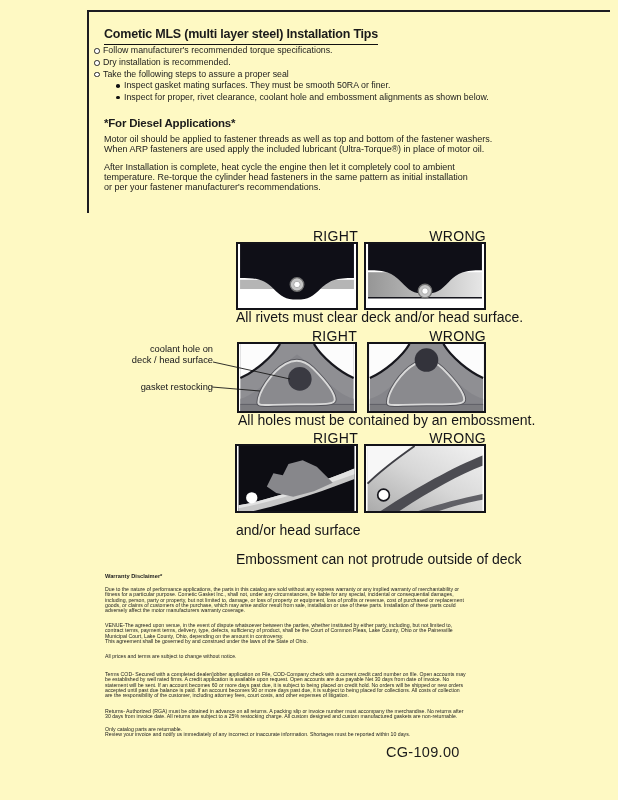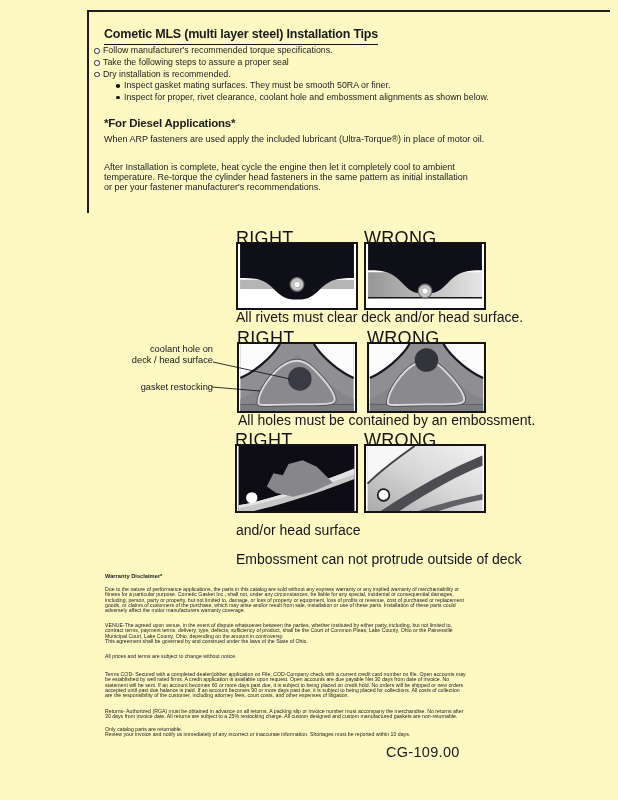--- a/index.html
+++ b/index.html
@@ -26,21 +26,21 @@
             border:0.9px solid #2a2a2a; border-radius:50%; background:#fff; }
   .d-mark { position:absolute; left:1px; top:3.6px; width:3.6px; height:3.6px;
             border-radius:50%; background:#111; }
 
   .diesel-heading { position:absolute; left:104px; top:117px; margin:0;
                     font-size:11.5px; font-weight:bold; letter-spacing:-0.2px; white-space:nowrap; }
   .para { position:absolute; left:104px; margin:0; font-size:9px; line-height:10.2px; }
   .para div { white-space:nowrap; }
   .p1 { top:134px; } .p2 { top:162px; } .note { top:204px; }
 
-  .dg-label { position:absolute; font-size:18px; letter-spacing:0.3px; text-align:left; color:#141418; }
+  .dg-label { position:absolute; font-size:14px; letter-spacing:0.3px; text-align:right; color:#141418; }
   .dg-svg   { position:absolute; border:2px solid #131318; box-sizing:border-box; background:#fff; }
   .dg-caption { position:absolute; font-size:14px; line-height:11px; color:#141418; white-space:nowrap; }
 
   .ann { position:absolute; width:113px; text-align:right; font-size:9.3px; line-height:10.5px; color:#141418; }
   .ann div { white-space:nowrap; }
 
   .disc { position:absolute; transform:scale(0.52); transform-origin:0 0;
           font-size:10px; line-height:10px; color:#222; width:800px; }
   .disc div { white-space:nowrap; }
   .disc-heading { font-weight:bold; font-size:11px; }
@@ -53,29 +53,30 @@
 
 <div class="page">
 
   <div class="top-rule"></div>
   <div class="left-rule"></div>
 
   <h1 class="title">Cometic MLS (multi layer steel) Installation Tips</h1>
 
   <ul class="tips">
     <li><span class="o-mark"></span><span>Follow manufacturer's recommended torque specifications.</span></li>
+    <li><span class="o-mark"></span><span>Dry installation is recommended.</span></li>
     <li><span class="o-mark"></span><span>Take the following steps to assure a proper seal</span></li>
-    <li><span class="o-mark"></span><span>Dry installation is recommended.</span></li>
     <li class="sub"><span class="d-mark"></span><span>Inspect gasket mating surfaces.  They must be smooth 50RA or finer.</span></li>
     <li class="sub"><span class="d-mark"></span><span>Inspect for proper, rivet clearance, coolant hole and embossment alignments as shown below.</span></li>
   </ul>
 
   <h2 class="diesel-heading">*For Diesel Applications*</h2>
 
   <div class="para p1">
+    <div>Motor oil should be applied to fastener threads as well as top and bottom of the fastener washers.</div>
     <div>When ARP fasteners are used apply the included lubricant (Ultra-Torque®) in place of motor oil.</div>
   </div>
   <div class="para p2">
     <div>After Installation is complete, heat cycle the engine then let it completely cool to ambient</div>
     <div>temperature. Re-torque the cylinder head fasteners in the same pattern as initial installation</div>
     <div>or per your fastener manufacturer's recommendations.</div>
   </div>
 
   <div class="dg-label" style="left:236px; top:228px; width:122px;">RIGHT</div>
   <div class="dg-label" style="left:364px; top:228px; width:122px;">WRONG</div>

